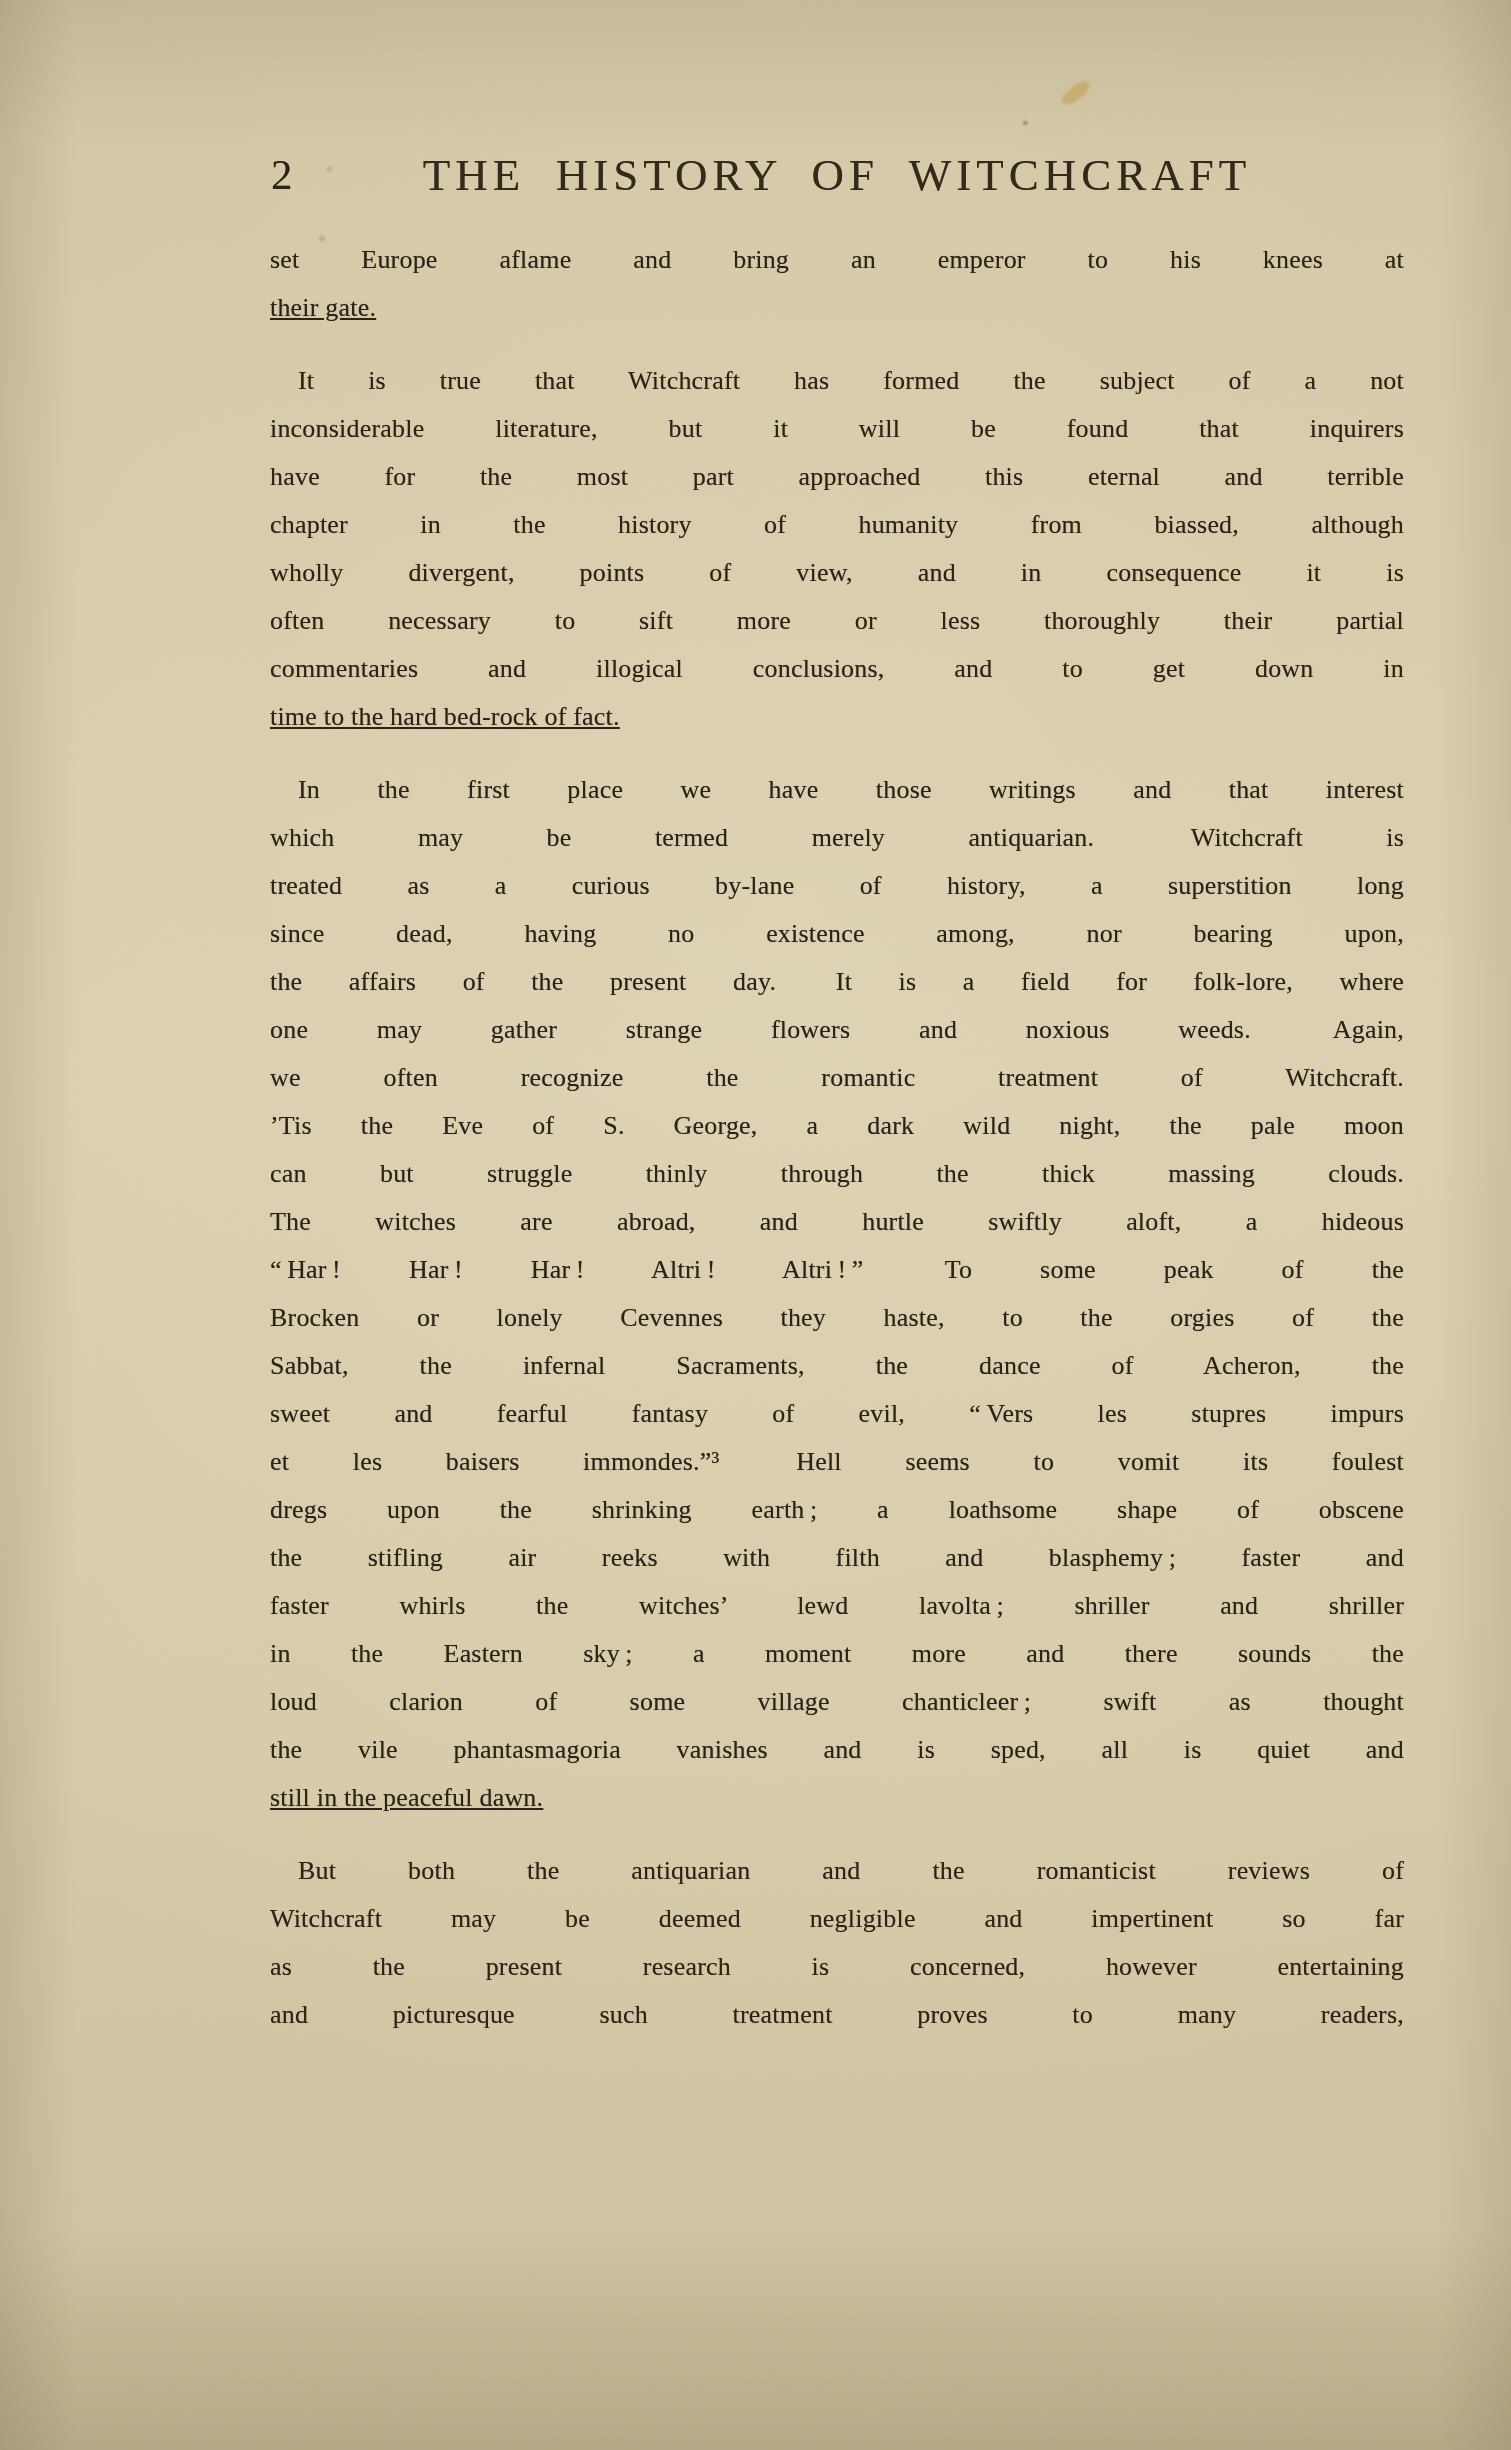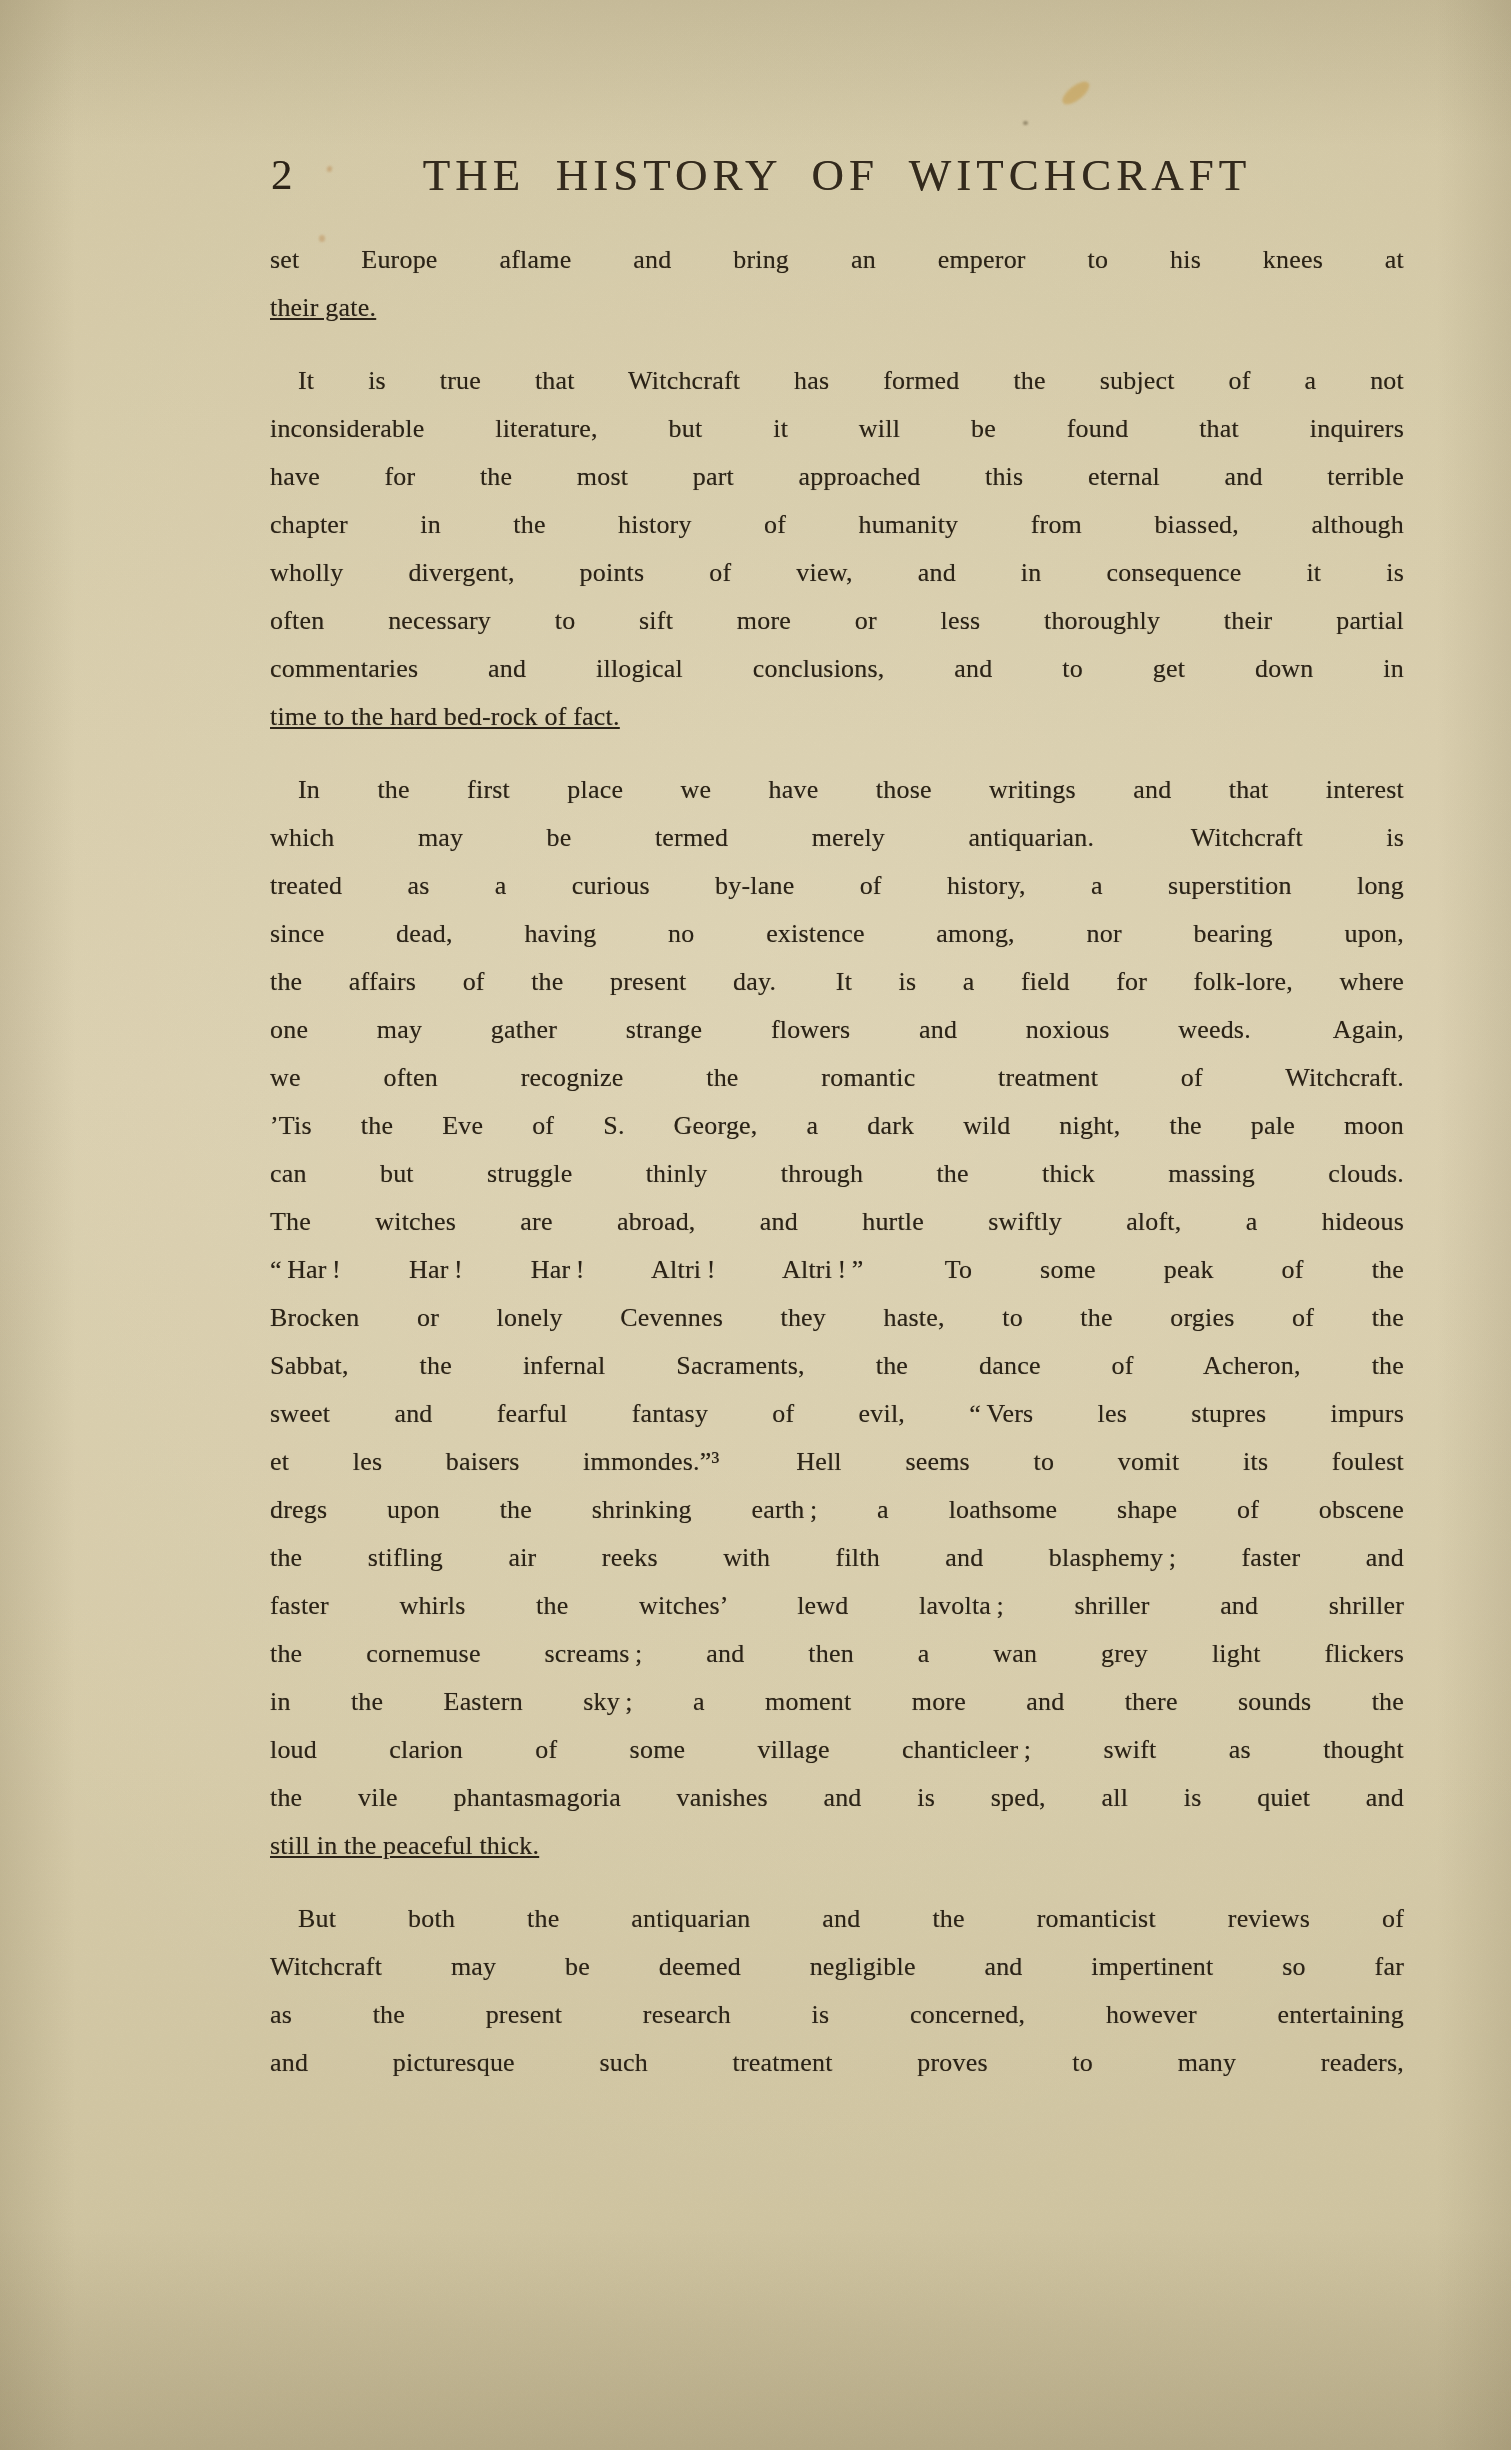--- a/index.html
+++ b/index.html
@@ -138,25 +138,24 @@
       <div class="line">can but struggle thinly through the thick massing clouds.</div>
       <div class="line">The witches are abroad, and hurtle swiftly aloft, a hideous</div>
       <div class="line">“ Har ! Har ! Har ! Altri ! Altri ! ”  To some peak of the</div>
       <div class="line">Brocken or lonely Cevennes they haste, to the orgies of the</div>
       <div class="line">Sabbat, the infernal Sacraments, the dance of Acheron, the</div>
       <div class="line">sweet and fearful fantasy of evil, “ Vers les stupres impurs</div>
       <div class="line">et les baisers immondes.”³  Hell seems to vomit its foulest</div>
       <div class="line">dregs upon the shrinking earth ; a loathsome shape of obscene</div>
       <div class="line">the stifling air reeks with filth and blasphemy ; faster and</div>
       <div class="line">faster whirls the witches’ lewd lavolta ; shriller and shriller</div>
-      <div class="line">the cornemuse screams ; and then a wan grey light flickers</div>
       <div class="line">in the Eastern sky ; a moment more and there sounds the</div>
       <div class="line">loud clarion of some village chanticleer ; swift as thought</div>
       <div class="line">the vile phantasmagoria vanishes and is sped, all is quiet and</div>
-      <div class="line end">still in the peaceful thick.</div>
+      <div class="line end">still in the peaceful dawn.</div>
       <div class="line indent">But both the antiquarian and the romanticist reviews of</div>
       <div class="line">Witchcraft may be deemed negligible and impertinent so far</div>
       <div class="line">as the present research is concerned, however entertaining</div>
       <div class="line">and picturesque such treatment proves to many readers,</div>
     </main>
 
 <div class="artifact" style="left: 1060px; top: 86px; width: 32px; height: 14.4px; background: rgb(197, 151, 63); opacity: 0.5; transform: rotate(-38deg);"></div>
     <div class="artifact" style="left: 1023px; top: 121px; width: 5px; height: 3.9px; background: rgb(95, 82, 56); opacity: 0.55; transform: rotate(0deg);"></div>
     <div class="artifact" style="left: 327px; top: 166px; width: 5px; height: 6.1px; background: rgb(184, 131, 74); opacity: 0.45; transform: rotate(20deg);"></div>
     <div class="artifact" style="left: 319px; top: 235px; width: 6.1px; height: 6.7px; background: rgb(184, 131, 74); opacity: 0.4; transform: rotate(0deg);"></div>

